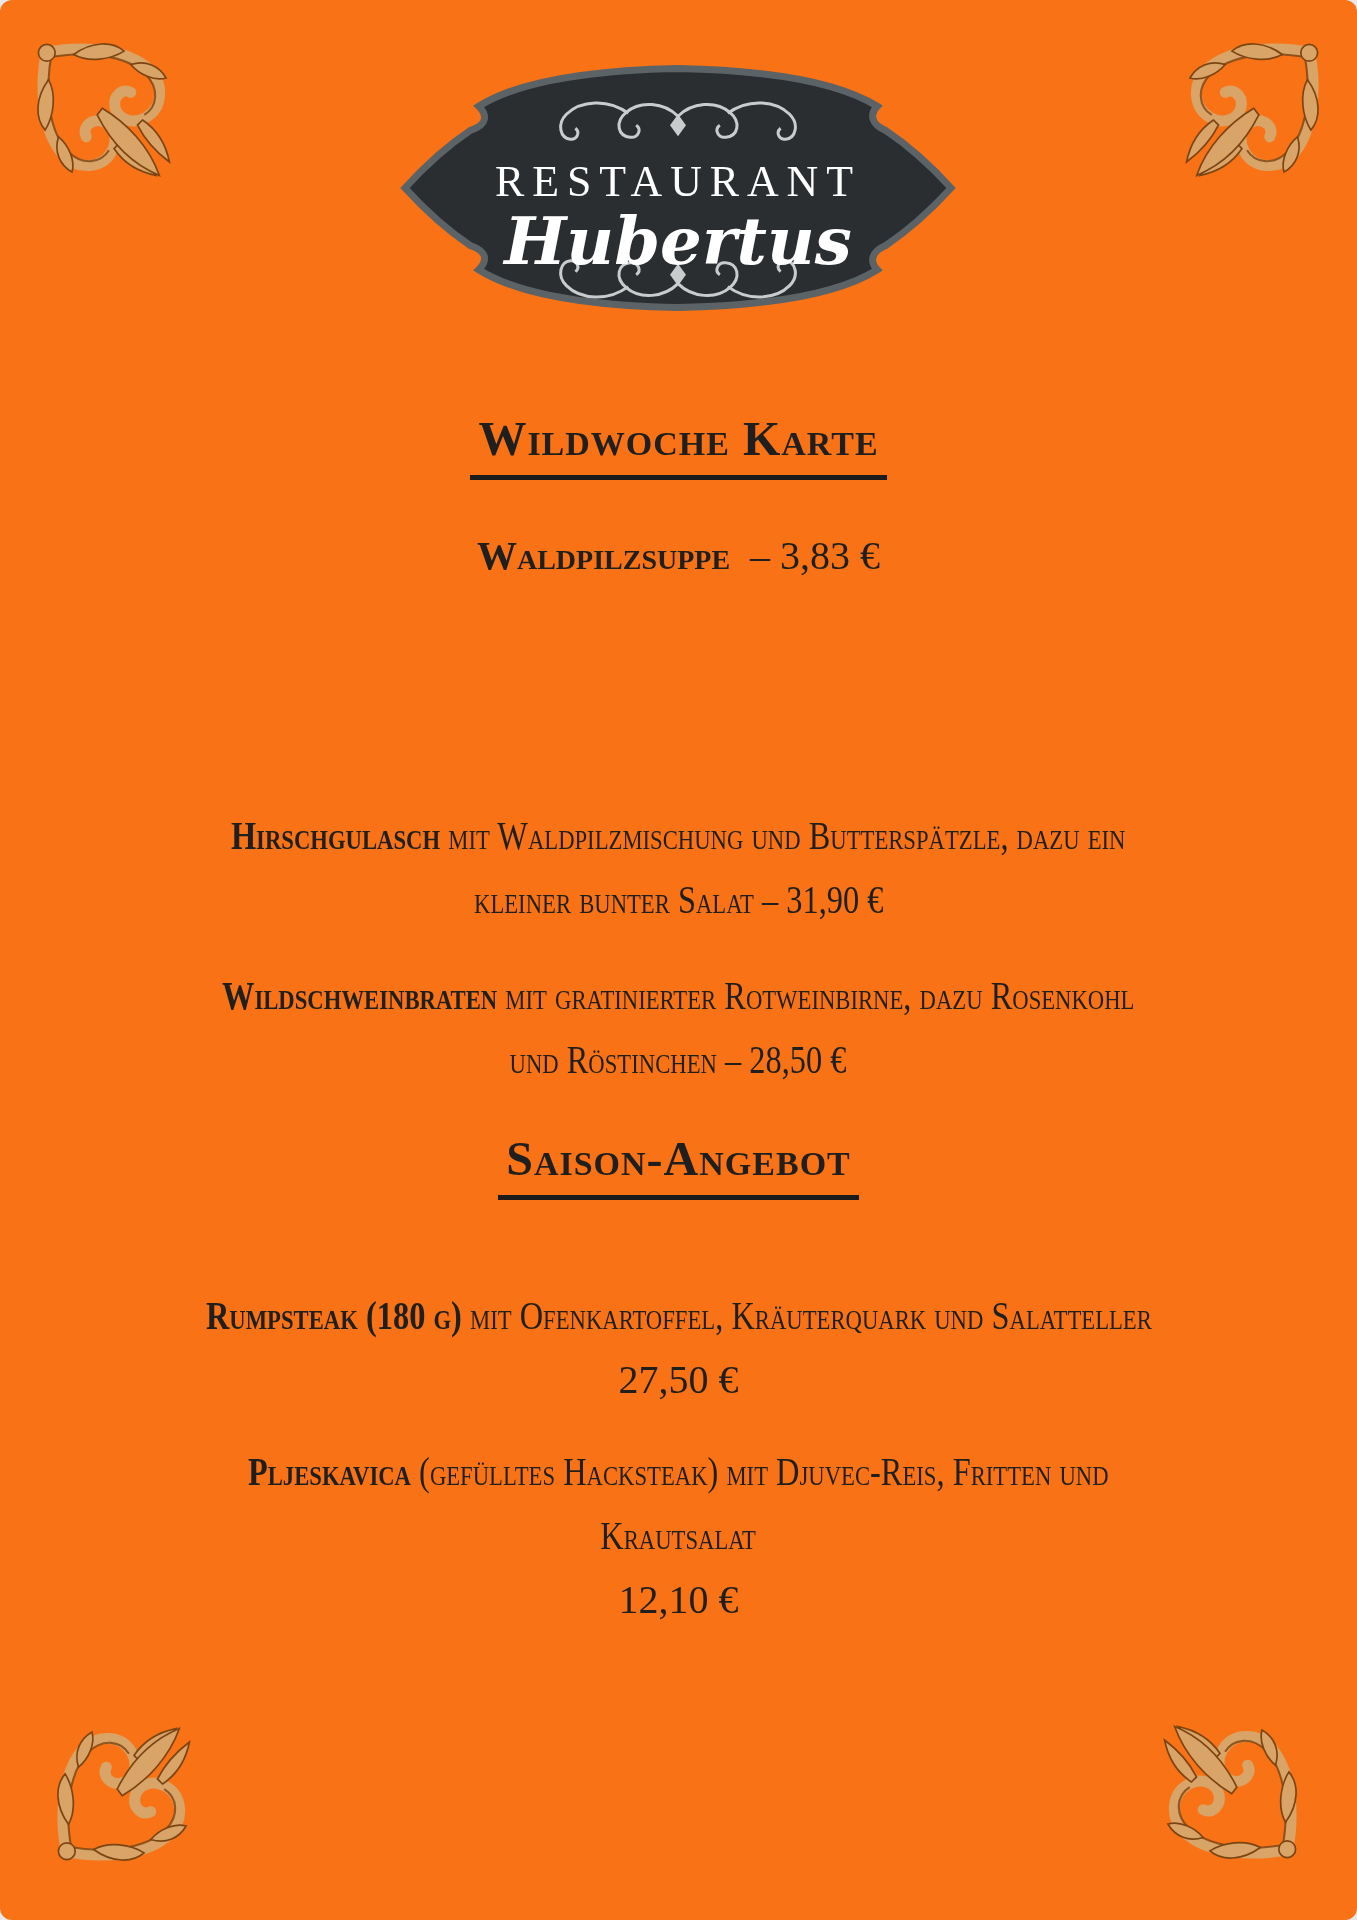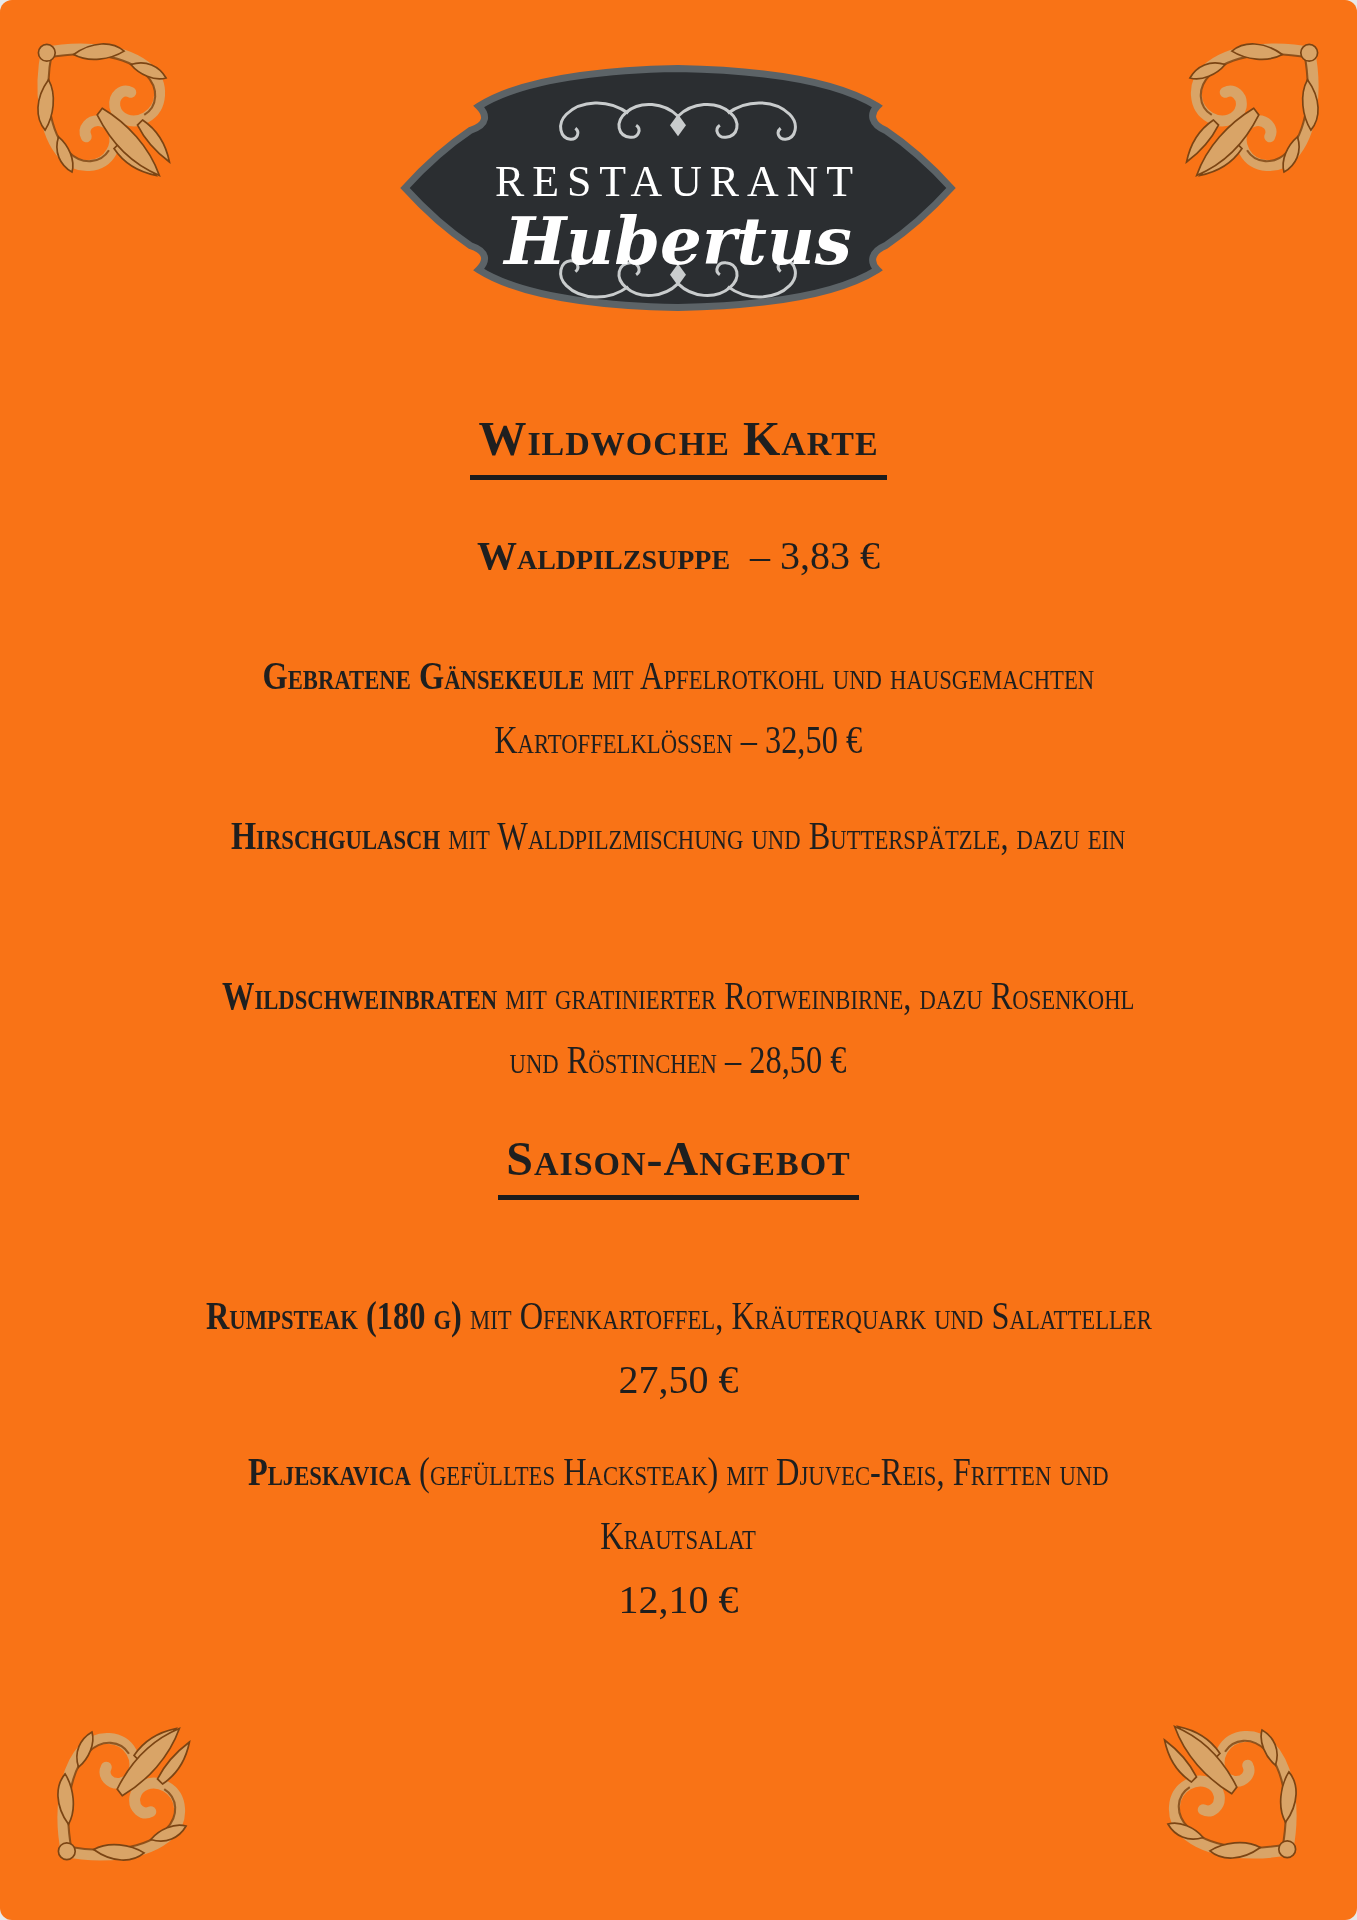--- a/index.html
+++ b/index.html
@@ -80,27 +80,24 @@
   </svg>
 
   <div class="hwrap" style="top:408px">
     <span class="heading">Wildwoche Karte</span>
   </div>
 
   <div class="item" style="top:524px">
     <div class="line"><span class="nsq"><b>Waldpilzsuppe</b><span>  – 3,83 €</span></span></div>
   </div>
 
-  <div class="item" style="top:644px">
-    <div class="line"><span class="sqz"><b>Gebratene Gänsekeule</b><span> mit Apfelrotkohl und hausgemachten</span></span></div>
-    <div class="line"><span class="sqz"><b></b><span>Kartoffelklößen – 32,50 €</span></span></div>
-  </div>
 
   <div class="item" style="top:804px">
     <div class="line"><span class="sqz"><b>Hirschgulasch</b><span> mit Waldpilzmischung und Butterspätzle, dazu ein</span></span></div>
+    <div class="line"><span class="sqz"><b></b><span>kleiner bunter Salat – 31,90 €</span></span></div>
   </div>
 
   <div class="item" style="top:964px">
     <div class="line"><span class="sqz"><b>Wildschweinbraten</b><span> mit gratinierter Rotweinbirne, dazu Rosenkohl</span></span></div>
     <div class="line"><span class="sqz"><b></b><span>und Röstinchen – 28,50 €</span></span></div>
   </div>
 
   <div class="hwrap" style="top:1128px">
     <span class="heading">Saison-Angebot</span>
   </div>

